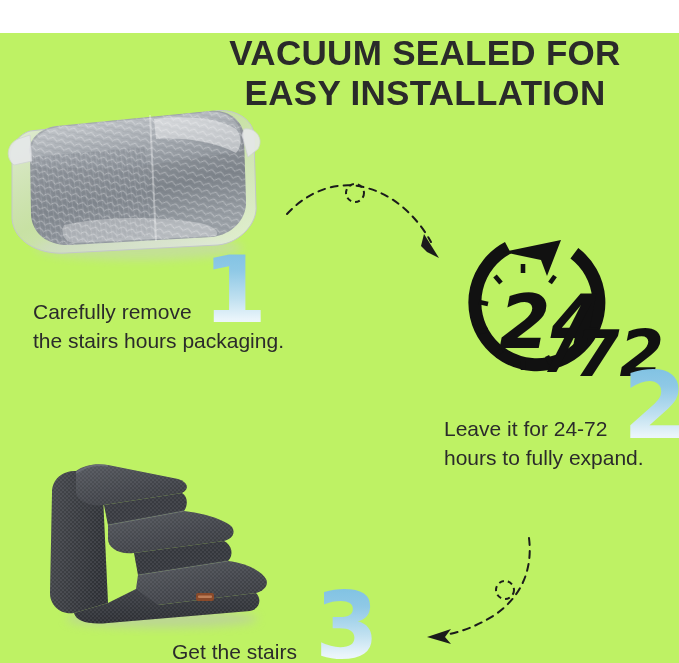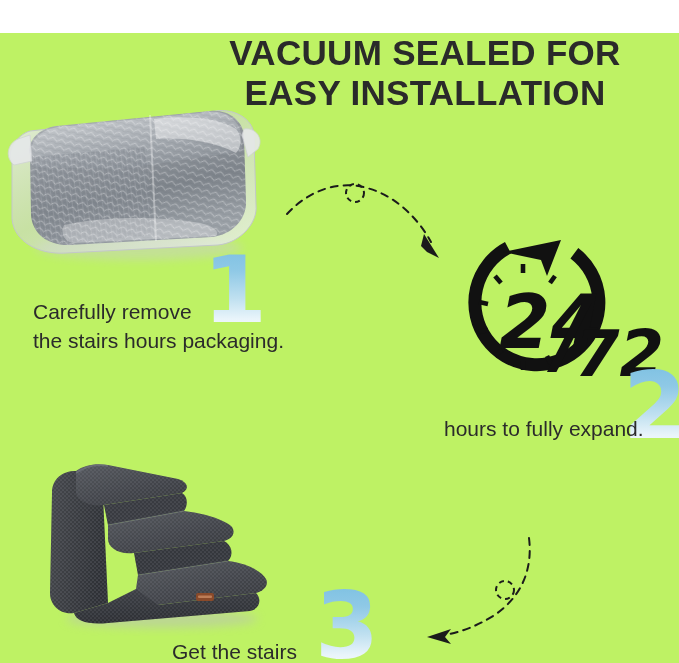--- a/index.html
+++ b/index.html
@@ -192,20 +192,21 @@
 
       <text x="56" y="112" font-family="DejaVu Sans, sans-serif" font-size="74" font-weight="bold" font-style="italic" fill="#111111">24</text>
       <text x="112" y="128" font-family="DejaVu Sans, sans-serif" font-size="84" font-weight="bold" font-style="italic" fill="#111111">/</text>
       <text x="132" y="140" font-family="DejaVu Sans, sans-serif" font-size="64" font-weight="bold" font-style="italic" fill="#111111">72</text>
     </svg>
   </div>
 
   <div class="step-num" id="num-2">2</div>
 
   <div class="caption" id="cap-2">
+    <span class="ln">Leave it for 24-72</span>
     <span class="ln">hours to fully expand.</span>
   </div>
 
   <div class="art" id="arrow-2">
     <svg width="160" height="116" viewBox="0 0 160 116">
       <path d="M104 2 C108 34 96 62 68 80 C52 90 36 96 20 99" fill="none" stroke="#1b1b1b" stroke-width="2" stroke-dasharray="7 6" stroke-linecap="round"></path>
       <circle cx="80" cy="54" r="9" fill="none" stroke="#1b1b1b" stroke-width="2" stroke-dasharray="5 4"></circle>
       <path d="M26 93 L2 101 L26 108 L20 101 Z" fill="#1b1b1b"></path>
     </svg>
   </div>

